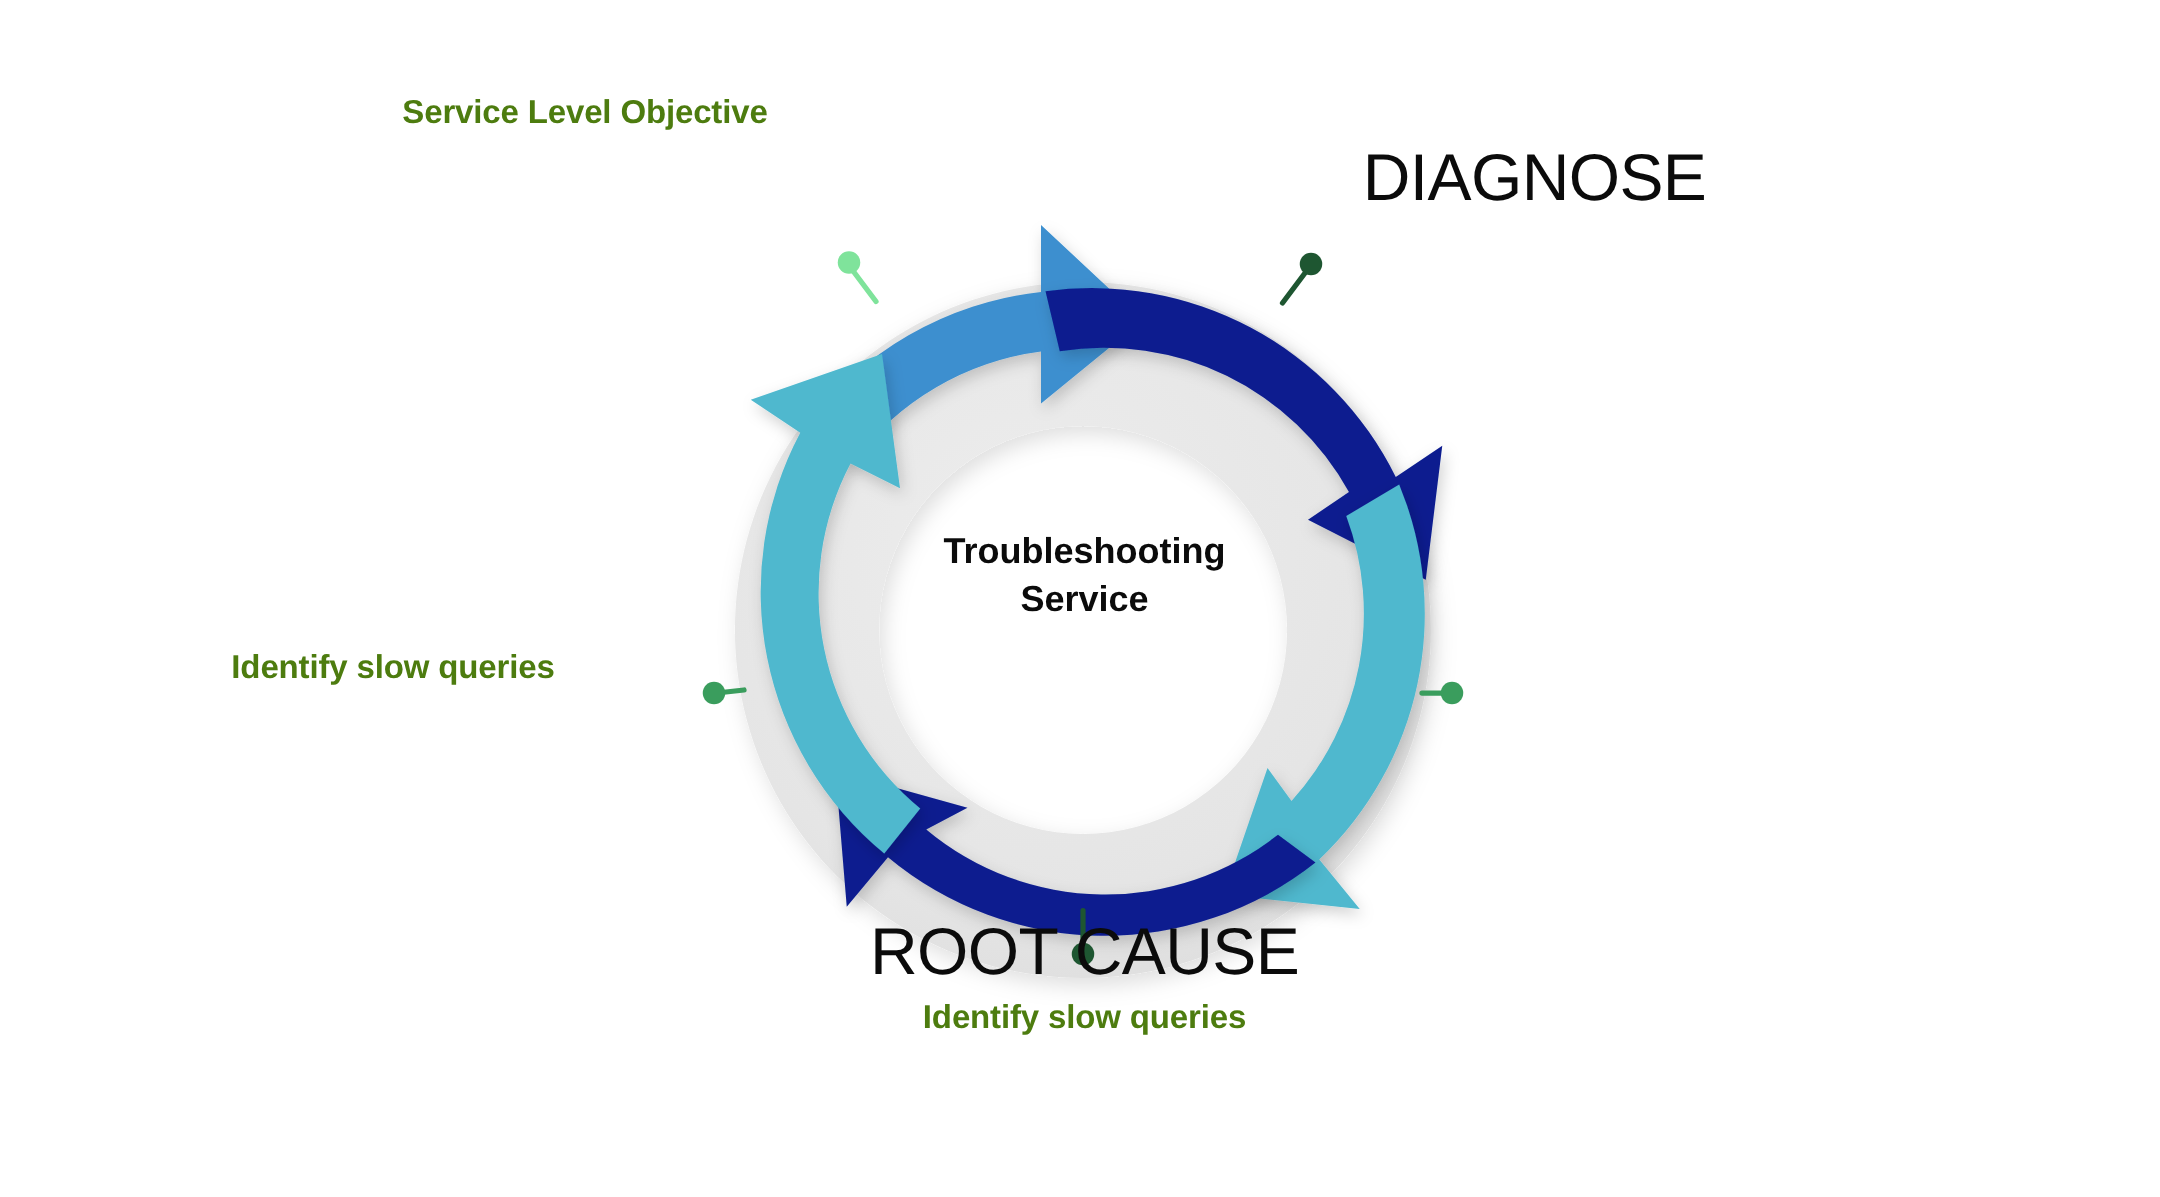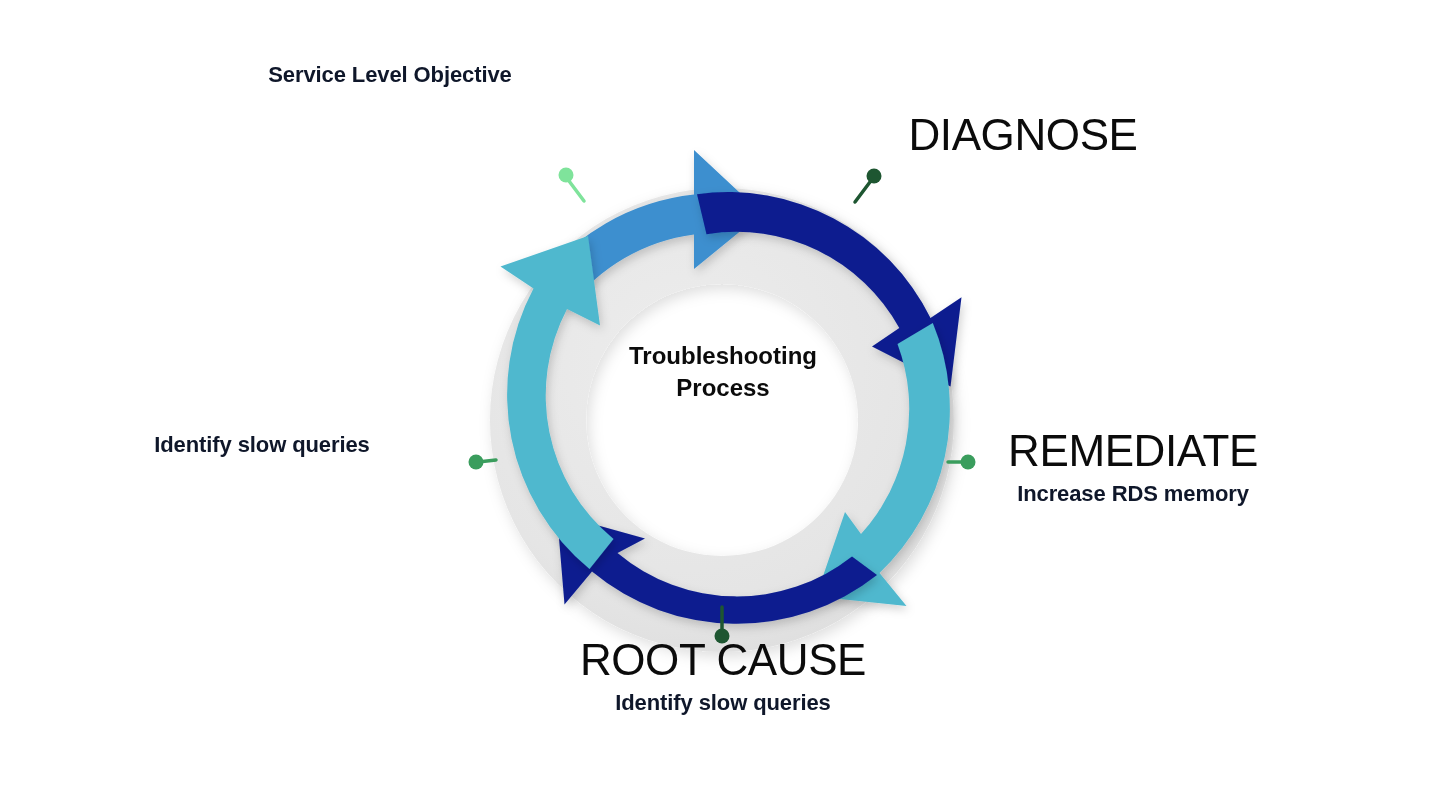--- a/index.html
+++ b/index.html
@@ -37,35 +37,35 @@
     font-size: 44px;
     line-height: 1.06;
     color: #0b0b0b;
     letter-spacing: -0.4px;
   }
   .label-sub {
     font-family: "Liberation Sans", sans-serif;
     font-weight: 700;
     font-size: 22px;
     line-height: 1.2;
-    color: #0f172a;
+    color: #4d7c0f;
     margin-top: 6px;
     letter-spacing: -0.1px;
   }
   
   #node-alert        { left: 180px;  top: 56px;  width: 420px; }
-  #node-diagnose     { left: 808px;  top: 112px;  width: 430px; }
+  #node-diagnose     { left: 808px;  top: 96px;  width: 430px; }
   #node-remediate    { left: 958px;  top: 428px; width: 350px; }
-  #node-root-cause   { left: 545px;  top: 637px; width: 356px; }
+  #node-root-cause   { left: 545px;  top: 612px; width: 356px; }
   #node-post-mortem  { left: 62px;   top: 426px; width: 400px; }
 
   #center-label {
     position: absolute;
     left: 592px;
-    top: 340px;
+    top: 352px;
     width: 262px;
     text-align: center;
     font-family: "Liberation Sans", sans-serif;
     font-weight: 700;
     font-size: 24px;
     line-height: 1.33;
     color: #0b0b0b;
   }
   #center-label div { display: block; }
 </style>
@@ -177,35 +177,31 @@
     </g>
 
     <g>
       <line x1="496" y1="460" x2="478" y2="462" stroke="#3A9D5D" stroke-width="3.5" stroke-linecap="round"></line>
       <circle cx="476" cy="462" r="7.5" fill="#3A9D5D"></circle>
     </g>
   </svg>
 
   <div id="center-label">
     <div>Troubleshooting</div>
-    <div>Process</div>
+    <div>Service</div>
   </div>
 
   <div class="label-block" id="node-alert">
     <div class="label-sub">Service Level Objective</div>
   </div>
 
   <div class="label-block" id="node-diagnose">
     <div class="label-title">DIAGNOSE</div>
   </div>
 
-  <div class="label-block" id="node-remediate">
-    <div class="label-title">REMEDIATE</div>
-    <div class="label-sub">Increase RDS memory</div>
-  </div>
 
   <div class="label-block" id="node-root-cause">
     <div class="label-title">ROOT CAUSE</div>
     <div class="label-sub">Identify slow queries</div>
   </div>
 
   <div class="label-block" id="node-post-mortem">
     <div class="label-sub">Identify slow queries</div>
   </div>
 

